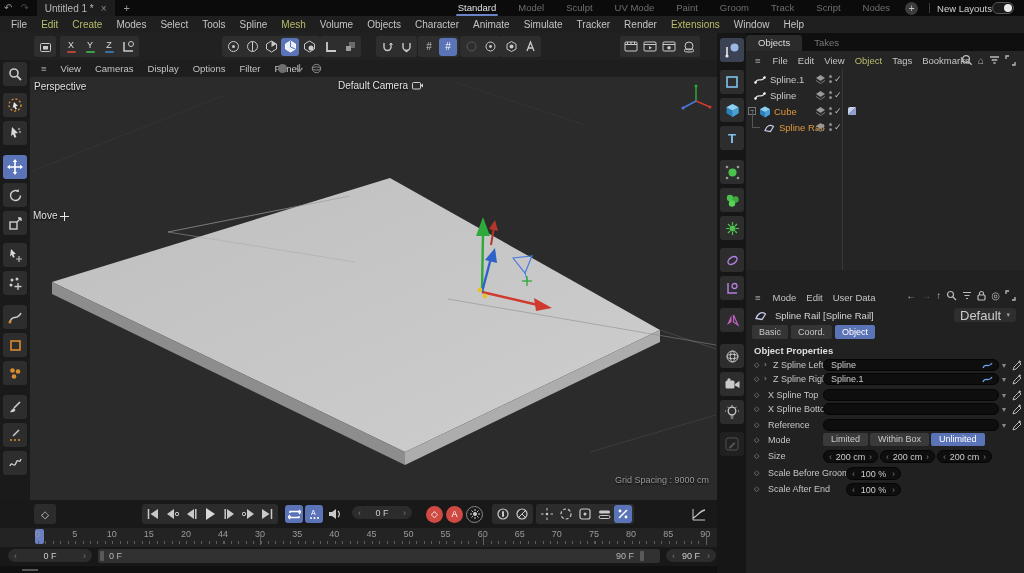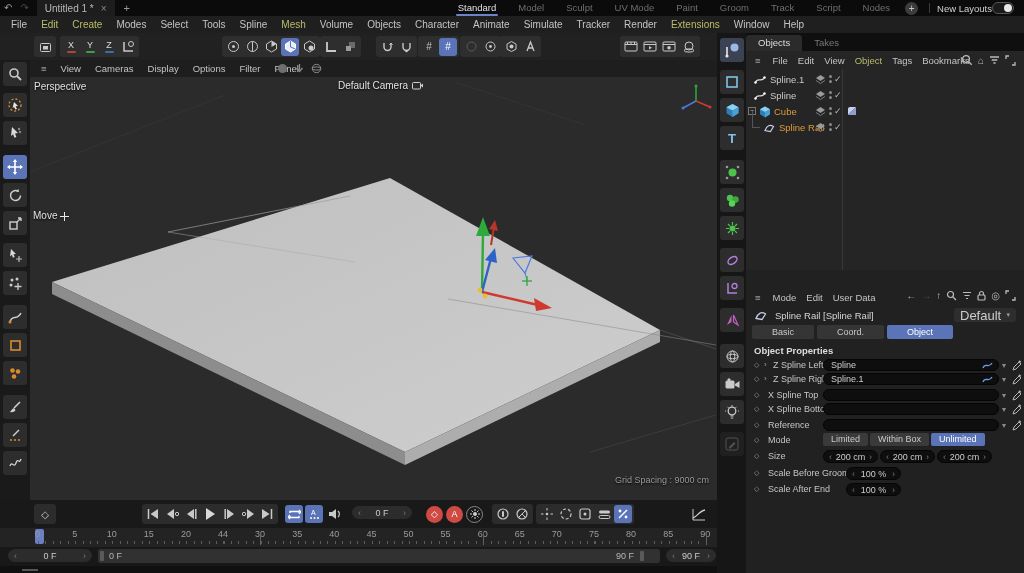--- a/index.html
+++ b/index.html
@@ -69,21 +69,21 @@
 .attr-dia{position:absolute;color:#8f8f8f;font-size:7px}
 .attr-exp{position:absolute;color:#9f9f9f;font-size:8px}
 .field{position:absolute;height:12px;background:#0e0e0e;border-radius:6px;border:1px solid #050505;font-size:9px;color:#ccc;line-height:11px;padding-left:7px}
 .chev{position:absolute;color:#8a8a8a;font-size:8px}
 .mrow{position:absolute;display:flex;gap:2px}
 .mbtn{height:13px;padding:0 8px;background:#3a3a3a;border-radius:2px;font-size:9px;line-height:13px;color:#c9c9c9}
 .mbtn.active{background:#5b74b8;color:#fff}
 .stp{position:absolute;height:13px;background:#0e0e0e;border:1px solid #050505;border-radius:7px;display:flex;align-items:center;justify-content:space-between;padding:0 5px;font-size:9px;color:#ccc}
 .stp .arr{color:#777;font-size:9px}
 .sec-head{position:absolute;font-weight:bold;color:#dedede;font-size:9.5px}
-.sec-tab{height:14px;padding:0 20px;line-height:14px;font-size:9px;color:#c9c9c9;background:#353535;border-radius:2px}
+.sec-tab{height:14px;padding:0 7px;line-height:14px;font-size:9px;color:#c9c9c9;background:#353535;border-radius:2px}
 .sec-tab.active{background:#5b74b8;color:#fff}
 
 #animbar{left:0;top:500px;width:717px;height:28px;background:#191919}
 .agroup{position:absolute;top:4px;height:20px;background:#2c2c2c;border-radius:3px;display:flex;align-items:center;padding:0 2px;gap:1px}
 .abtn{width:18px;height:18px;border-radius:3px;display:flex;align-items:center;justify-content:center;color:#c9c9c9}
 .abtn.blue{background:#5b74b8;color:#fff}
 .rbtn-red{width:17px;height:17px;border-radius:50%;background:#cf4a42;color:#fff;display:flex;align-items:center;justify-content:center;font-size:9px}
 .rbtn-gray{width:17px;height:17px;border-radius:50%;border:1px solid #888;color:#ccc;display:flex;align-items:center;justify-content:center;font-size:8px}
 #ruler{left:0;top:528px;width:717px;height:19px;background:#232323}
 .ruler-nums{position:absolute;left:19px;top:1px;display:flex}

